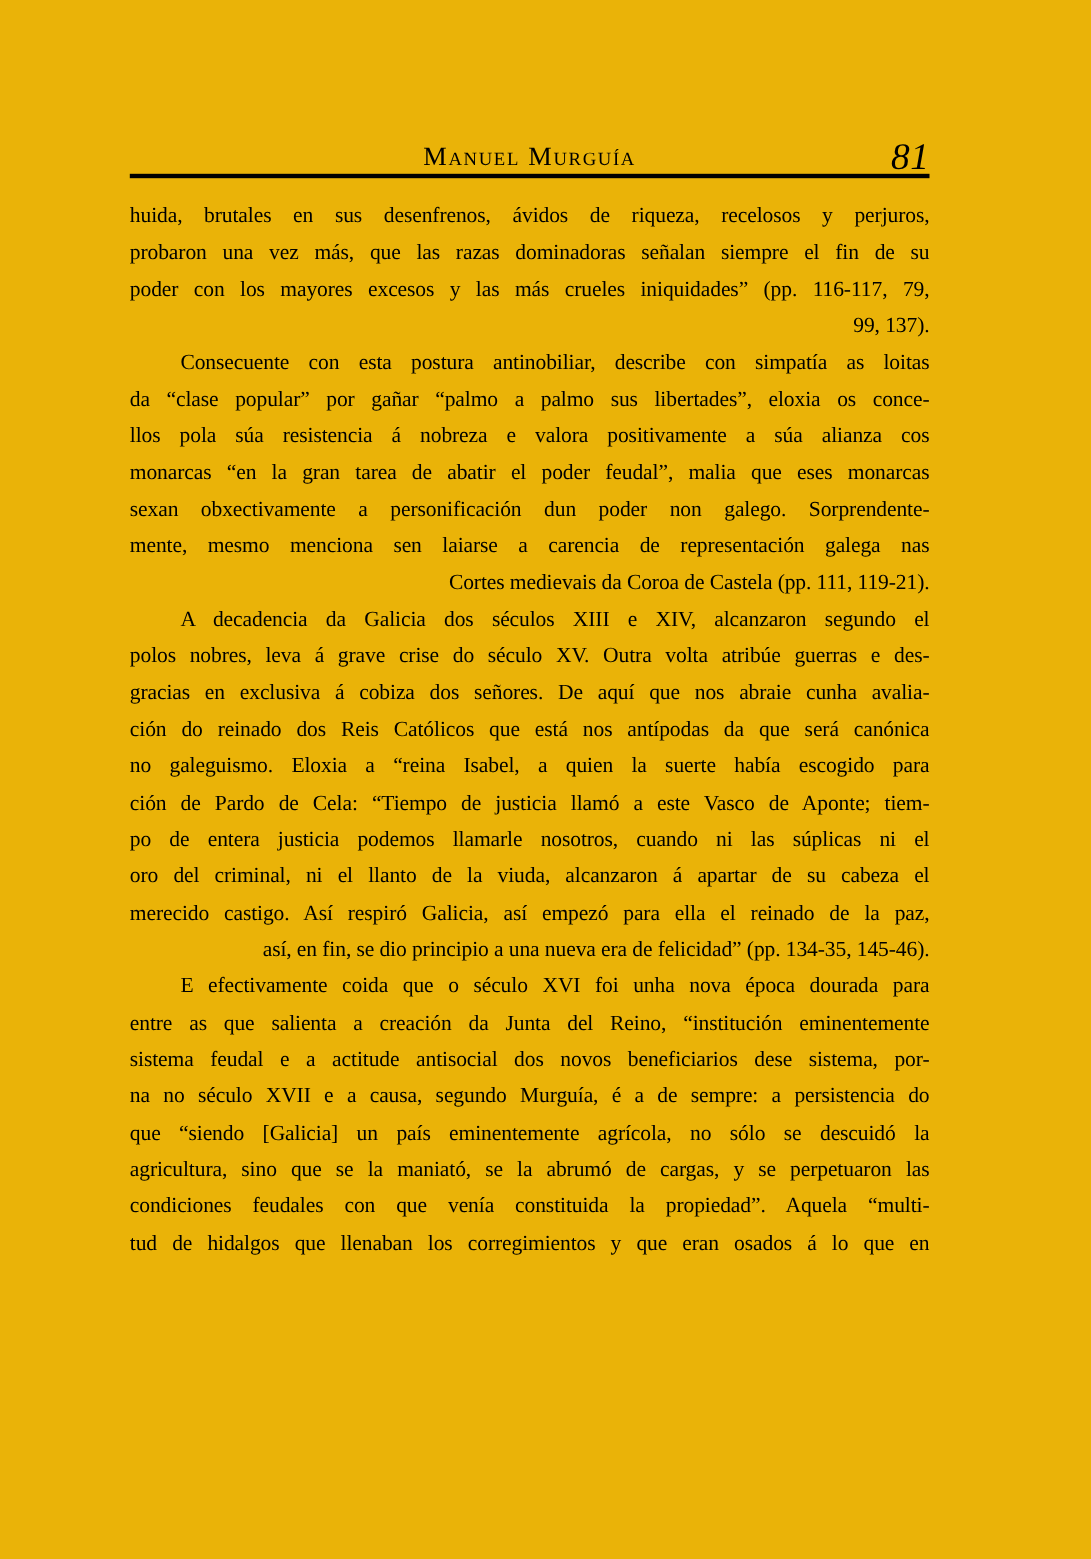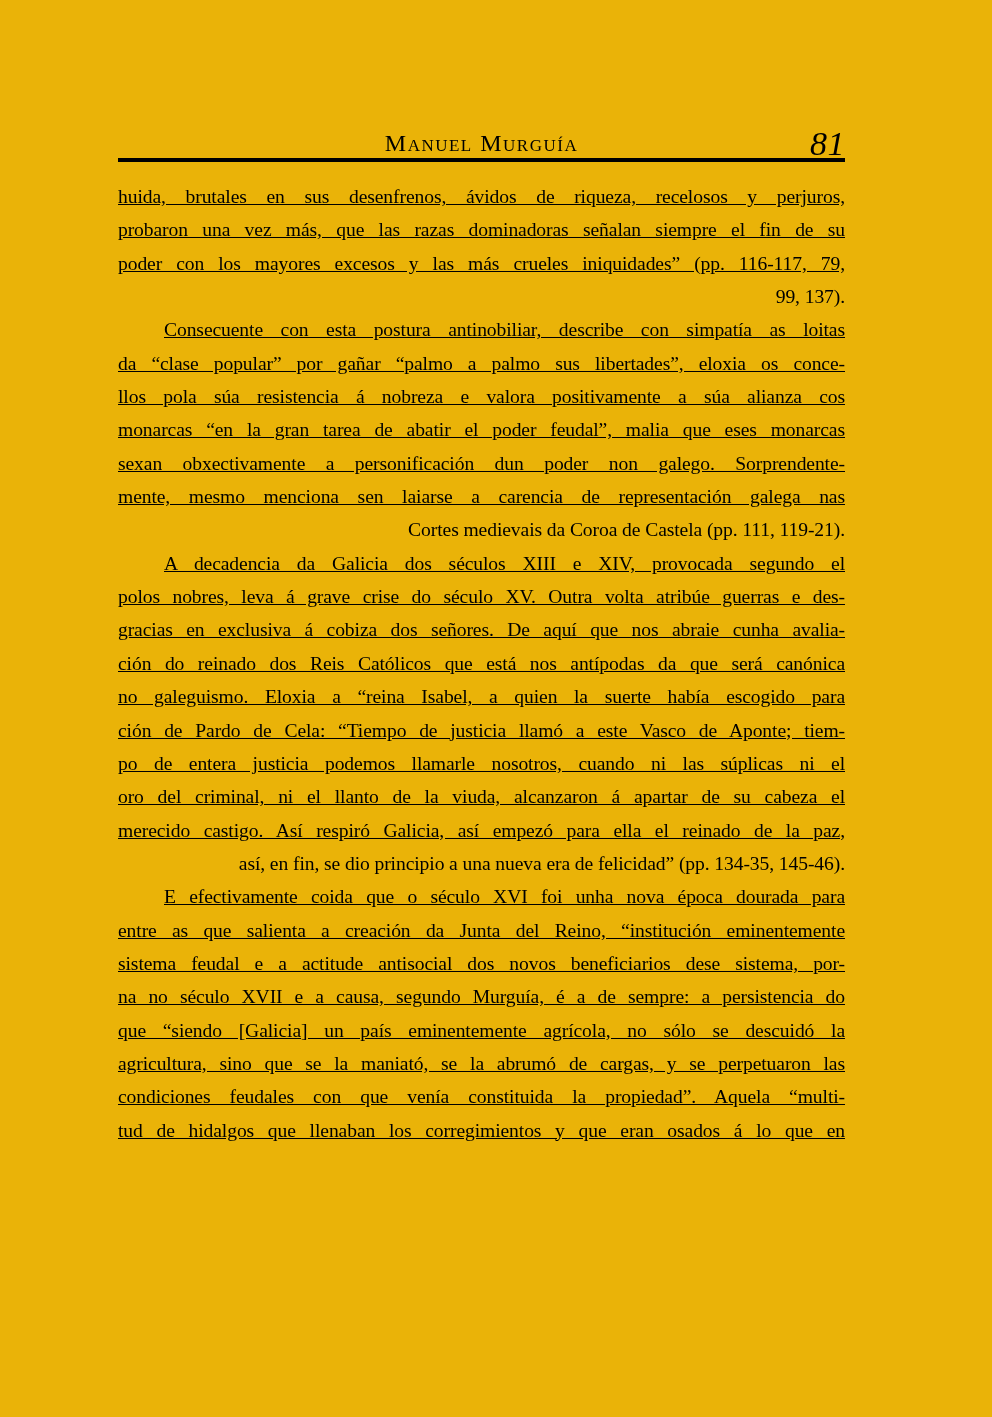--- a/index.html
+++ b/index.html
@@ -59,21 +59,20 @@
     letter-spacing: -0.1px;
   }
   .paragraph { margin: 0; }
   .line {
     height: 33.35px;
     overflow: hidden;
   }
   .line.just {
     text-align: justify;
     text-align-last: justify;
-    text-decoration: underline;
   }
   .line.plain {
     text-align: right;
     white-space: nowrap;
   }
   .line.indent {
     text-indent: 46px;
   }
 </style>
 </head>
@@ -97,21 +96,21 @@
       <div class="paragraph">
         <div class="line just indent">Consecuente con esta postura antinobiliar, describe con simpatía as loitas</div>
         <div class="line just">da “clase popular” por gañar “palmo a palmo sus libertades”, eloxia os conce-</div>
         <div class="line just">llos pola súa resistencia á nobreza e valora positivamente a súa alianza cos</div>
         <div class="line just">monarcas “en la gran tarea de abatir el poder feudal”, malia que eses monarcas</div>
         <div class="line just">sexan obxectivamente a personificación dun poder non galego. Sorprendente-</div>
         <div class="line just">mente, mesmo menciona sen laiarse a carencia de representación galega nas</div>
         <div class="line plain">Cortes medievais da Coroa de Castela (pp. 111, 119-21).</div>
       </div>
       <div class="paragraph">
-        <div class="line just indent">A decadencia da Galicia dos séculos XIII e XIV, provocada segundo el</div>
+        <div class="line just indent">A decadencia da Galicia dos séculos XIII e XIV, alcanzaron segundo el</div>
         <div class="line just">polos nobres, leva á grave crise do século XV. Outra volta atribúe guerras e des-</div>
         <div class="line just">gracias en exclusiva á cobiza dos señores. De aquí que nos abraie cunha avalia-</div>
         <div class="line just">ción do reinado dos Reis Católicos que está nos antípodas da que será canónica</div>
         <div class="line just">no galeguismo. Eloxia a “reina Isabel, a quien la suerte había escogido para</div>
         <div class="line just">ción de Pardo de Cela: “Tiempo de justicia llamó a este Vasco de Aponte; tiem-</div>
         <div class="line just">po de entera justicia podemos llamarle nosotros, cuando ni las súplicas ni el</div>
         <div class="line just">oro del criminal, ni el llanto de la viuda, alcanzaron á apartar de su cabeza el</div>
         <div class="line just">merecido castigo. Así respiró Galicia, así empezó para ella el reinado de la paz,</div>
         <div class="line plain">así, en fin, se dio principio a una nueva era de felicidad” (pp. 134-35, 145-46).</div>
       </div>

